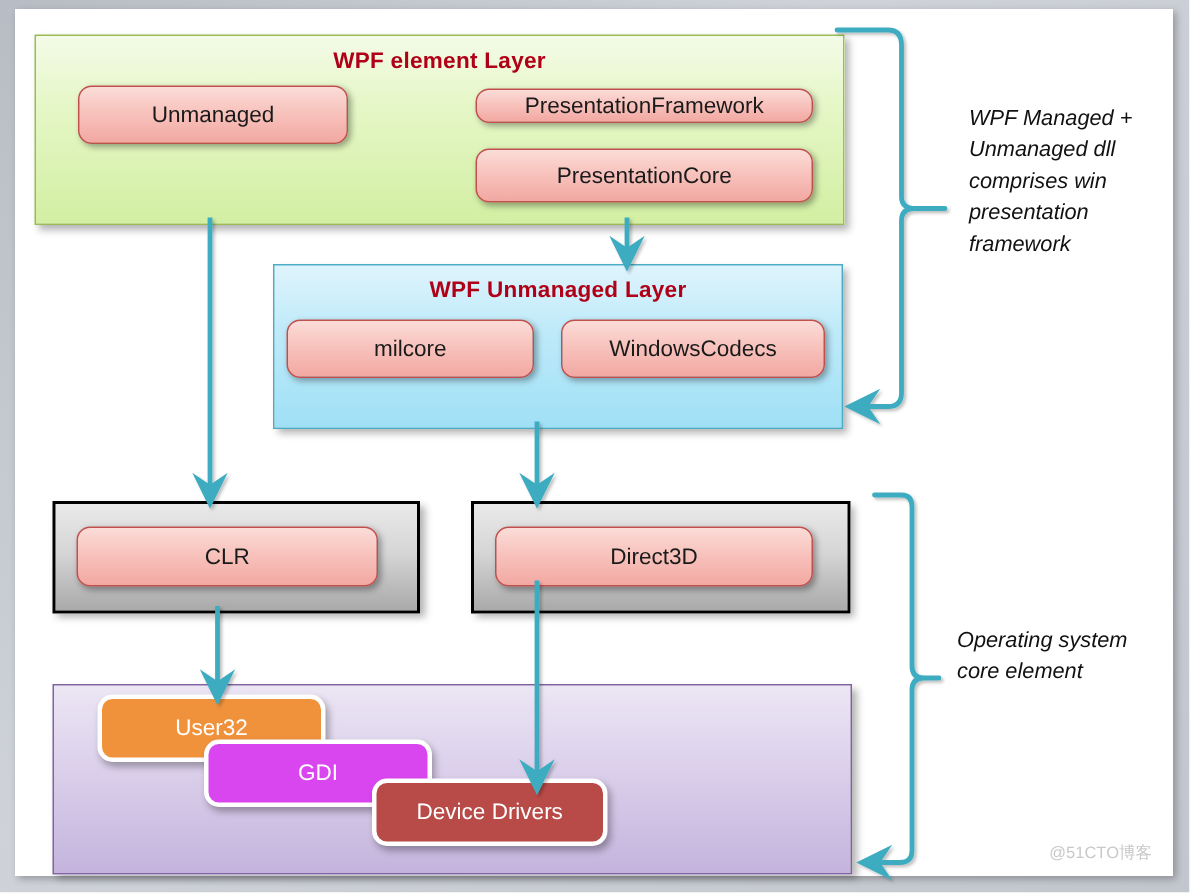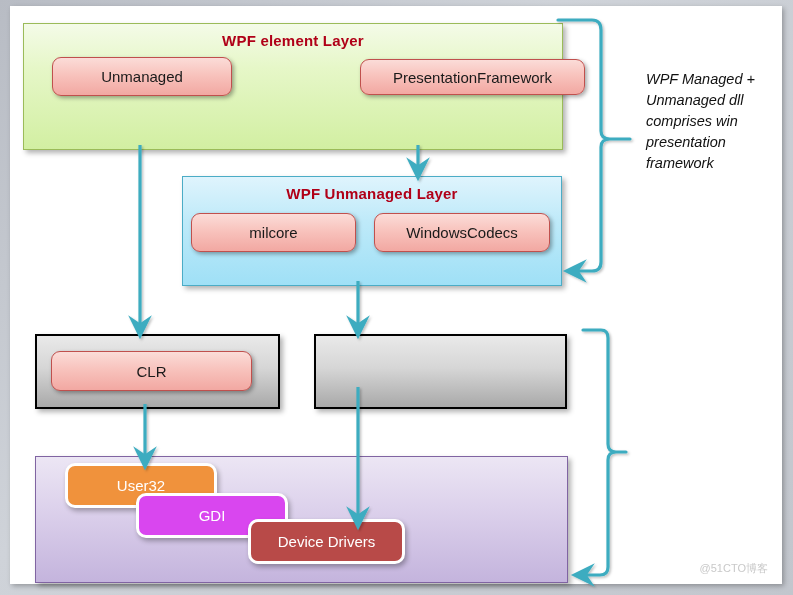--- a/index.html
+++ b/index.html
@@ -121,43 +121,49 @@
   <div class="sheet">
 
     <div class="layer layer-green" style="left:13px; top:17px; width:540px; height:127px;">
       <div class="layer-title">WPF element  Layer</div>
     </div>
 
     <div class="pinkbox" style="left:42px; top:51px; width:180px; height:39px;">
       <span>Unmanaged</span>
     </div>
 
-    <div class="pinkbox" style="left:307px; top:53px; width:225px; height:36px;margin-left:43px;">
+    <div class="pinkbox" style="left:307px; top:53px; width:225px; height:23px;">
       <span>PresentationFramework</span>
     </div>
 
+    <div class="pinkbox" style="left:307px; top:93px; width:225px; height:36px;">
+      <span>PresentationCore</span>
+    </div>
 
     <div class="layer layer-blue" style="left:172px; top:170px; width:380px; height:110px;">
       <div class="layer-title">WPF Unmanaged  Layer</div>
     </div>
 
     <div class="pinkbox" style="left:181px; top:207px; width:165px; height:39px;">
       <span>milcore</span>
     </div>
 
     <div class="pinkbox" style="left:364px; top:207px; width:176px; height:39px;">
       <span>WindowsCodecs</span>
     </div>
 
     <div class="layer layer-gray" style="left:25px; top:328px; width:245px; height:75px;"></div>
     <div class="pinkbox" style="left:41px; top:345px; width:201px; height:40px;">
       <span>CLR</span>
     </div>
 
     <div class="layer layer-gray" style="left:304px; top:328px; width:253px; height:75px;"></div>
+    <div class="pinkbox" style="left:320px; top:345px; width:212px; height:40px;">
+      <span>Direct3D</span>
+    </div>
 
     <div class="layer layer-purple" style="left:25px; top:450px; width:533px; height:127px;"></div>
 
     <div class="cascbox casc-orange" style="left:55px; top:457px; width:152px; height:45px;">
       <span>User32</span>
     </div>
 
     <div class="cascbox casc-teal" style="left:126px; top:487px; width:152px; height:45px;">
       <span>GDI</span>
     </div>
@@ -165,20 +171,22 @@
     <div class="cascbox casc-red" style="left:238px; top:513px; width:157px; height:45px;">
       <span>Device Drivers</span>
     </div>
 
     <div class="note" style="left:636px; top:63px; width:150px;">WPF Managed +
 Unmanaged dll
 comprises win
 presentation
 framework</div>
 
+    <div class="note" style="left:628px; top:411px; width:150px;">Operating system
+core element</div>
 
     <div class="watermark">@51CTO博客</div>
   </div>
 
   <svg class="overlay" viewBox="0 0 793 595">
     <defs>
       <marker id="arrowhead" markerWidth="9" markerHeight="9" refX="4.2" refY="4.5" orient="auto">
         <path d="M0.5,0.8 L8,4.5 L0.5,8.2 L3,4.5 Z" fill="#3eacc0"></path>
       </marker>
       <filter id="softshadow" x="-30%" y="-30%" width="180%" height="180%">

